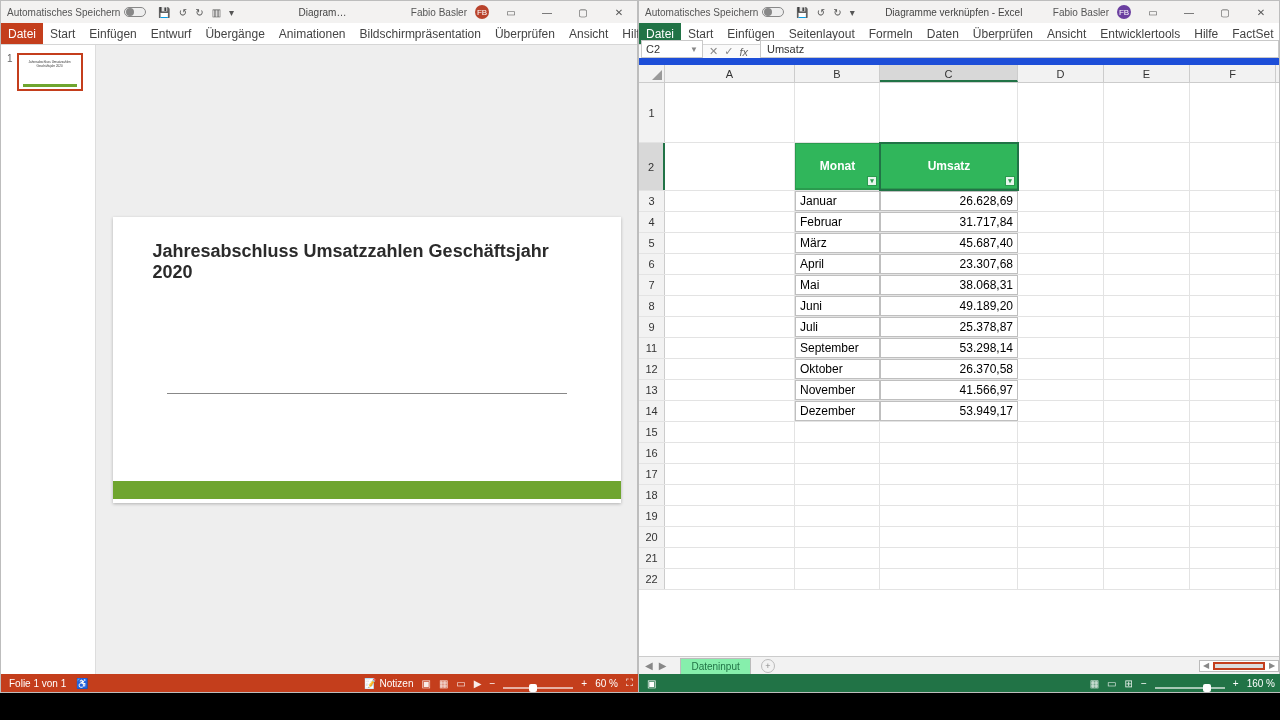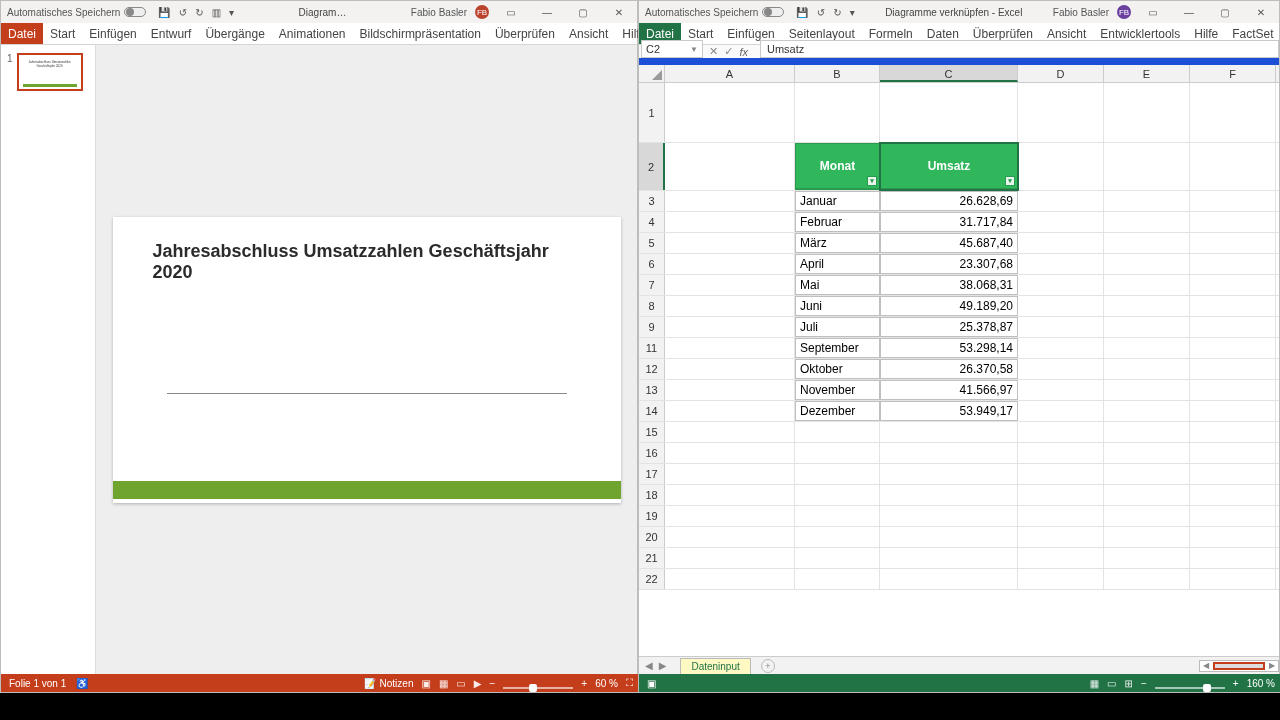--- a/index.html
+++ b/index.html
@@ -89,21 +89,21 @@
   .row.r2 { height: 48px; }
   .row.rn { height: 21px; }
 
   .tbl-head { background: #30b65b; color: #fff; font-weight: 600; justify-content: center; border: 1px solid #2a9b4e; border-bottom: 2px solid #2a9b4e; position: relative; text-align: center; }
   .tbl-head .flt { position: absolute; right: 2px; bottom: 2px; width: 10px; height: 10px; background: #e7f6ec; border: 1px solid #2a9b4e; display: flex; align-items: center; justify-content: center; font-size: 7px; color: #2a9b4e; }
   .tbl-cell { border: 1px solid #bfbfbf; }
   .sel-ring { outline: 2px solid #217346; outline-offset: -1px; }
 
   .xl-sheetbar { height: 18px; background: #f2f2f2; border-top: 1px solid #ccc; display: flex; align-items: center; font-size: 10px; }
   .sheet-nav { display: flex; gap: 6px; padding: 0 6px; color: #888; }
-  .sheet-tab { background: #fef9c3; border: 1px solid #bbb; border-bottom: none; padding: 0 10px; height: 16px; line-height: 16px; margin-left: 8px; color: #217346; }
+  .sheet-tab { background: #86efac; border: 1px solid #bbb; border-bottom: none; padding: 0 10px; height: 16px; line-height: 16px; margin-left: 8px; color: #217346; }
   .sheet-add { margin-left: 10px; width: 14px; height: 14px; border: 1px solid #bbb; border-radius: 50%; display: flex; align-items: center; justify-content: center; color: #888; font-size: 9px; }
   .hscroll { margin-left: auto; width: 80px; height: 12px; border: 1px solid #bbb; background: #fff; display: flex; align-items: center; }
   .hscroll .btn { width: 12px; text-align: center; color: #888; font-size: 8px; }
   .hscroll .thumb { flex: 1; height: 8px; background: #ddd; margin: 0 1px; }
 </style>
 </head>
 <body>
 
 <div class="desktop">
 

